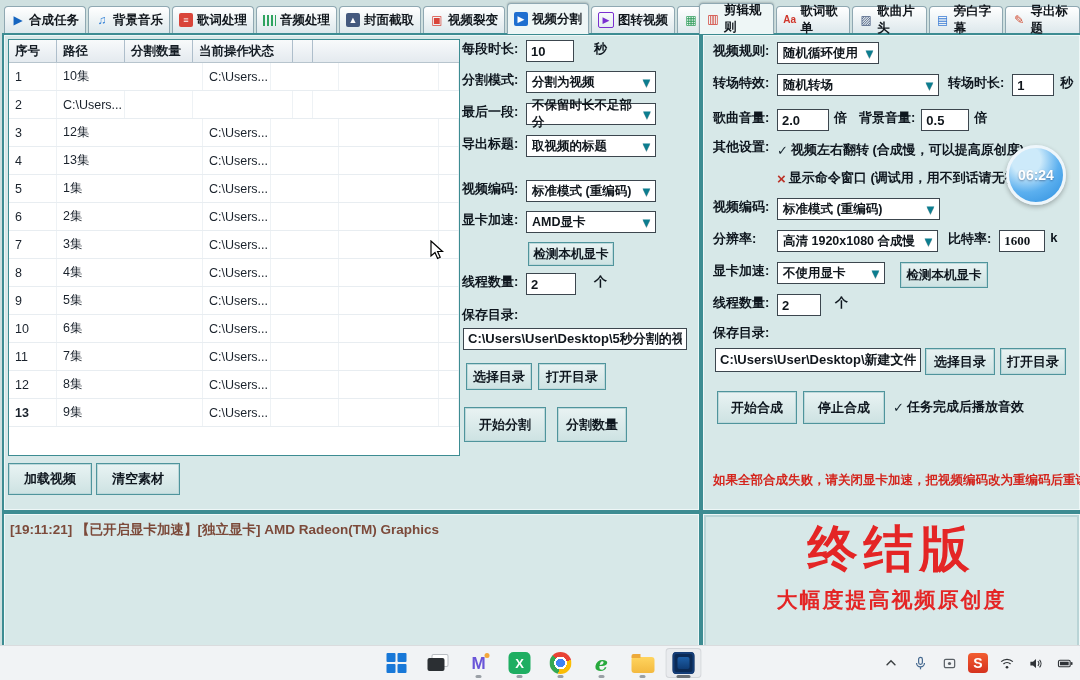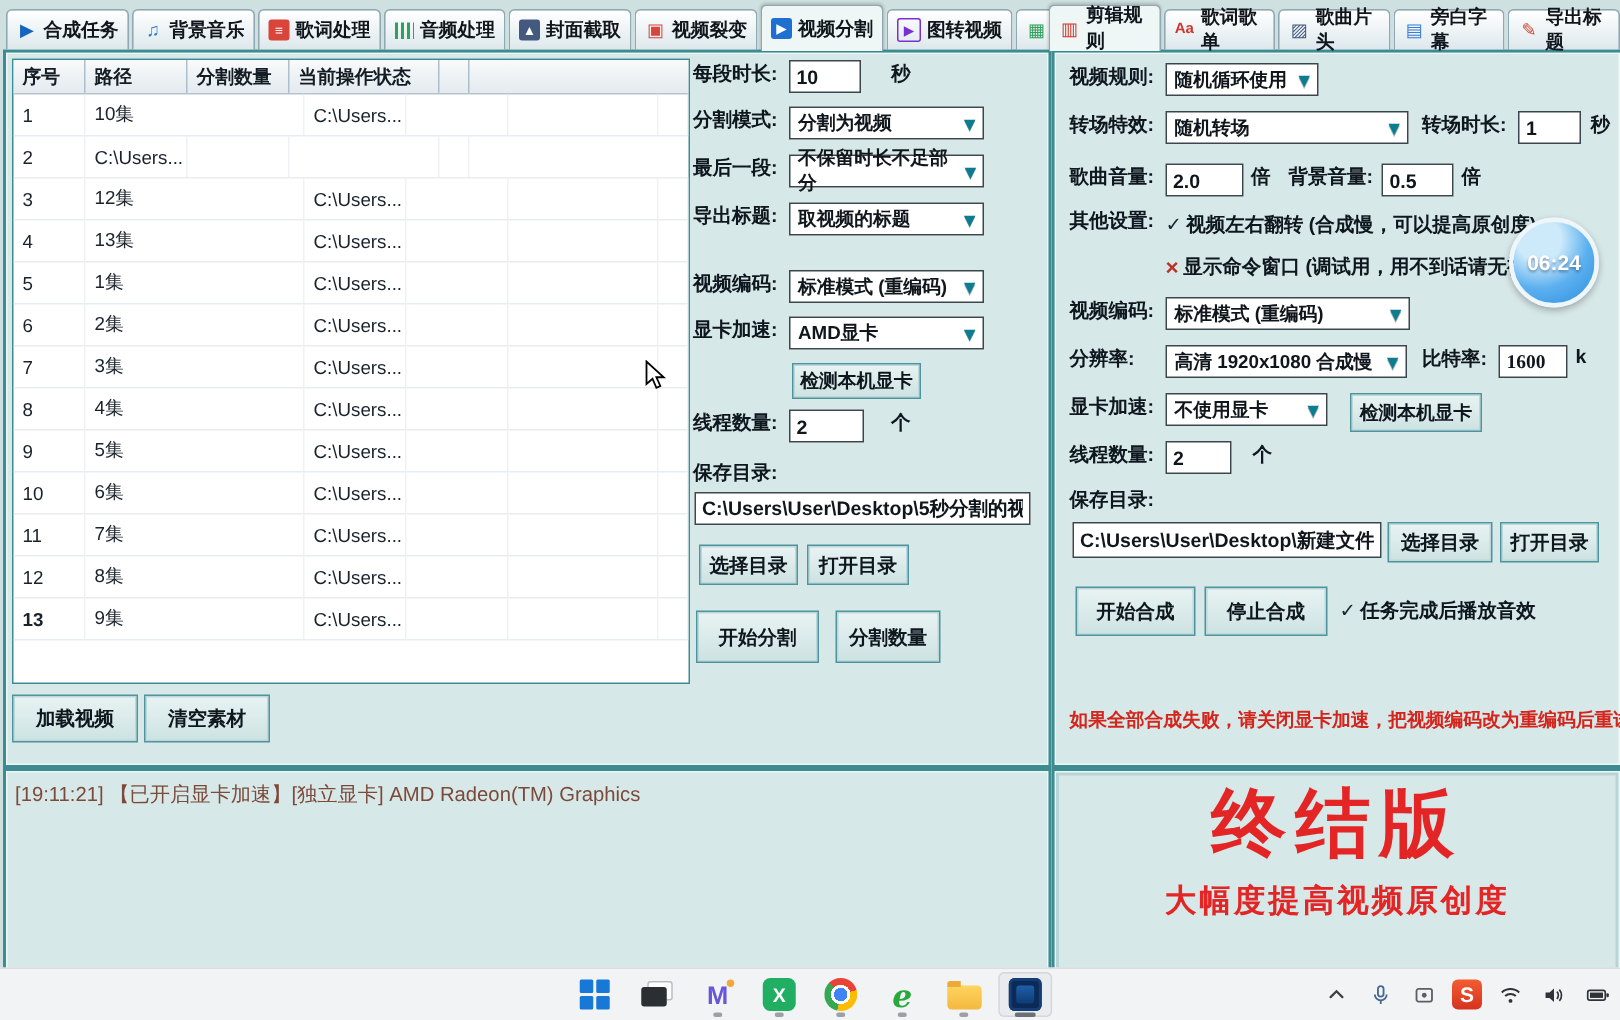--- a/index.html
+++ b/index.html
@@ -52,21 +52,21 @@
   .check{display:flex;align-items:center;font-size:13px;font-weight:700;color:#0e161e;}
   .ck{color:#15232d;margin-right:3px;font-size:13px;}
   .xk{color:#bb3328;margin-right:3px;font-size:15px;font-weight:900;line-height:1;}
   .warning{position:absolute;font-size:12.5px;font-weight:700;color:#d4251d;white-space:nowrap;}
   
   #timer-badge{position:absolute;left:303px;top:110px;width:54px;height:54px;border-radius:50%;
     background:radial-gradient(circle at 32% 22%,#cdeafa 0 26%,#5cb0ef 58%,#2d8ede 100%);
     border:3px solid #eef6fb;box-shadow:0 2px 5px rgba(0,0,0,.28);display:flex;align-items:center;
     justify-content:center;color:#fff;font-size:14px;font-weight:700;text-shadow:0 1px 2px rgba(0,20,60,.4);z-index:4;}
   
-  #log-line{position:absolute;left:6px;top:7px;font-size:13.5px;font-weight:400;color:#7c4a3a;}
+  #log-line{position:absolute;left:6px;top:7px;font-size:13.5px;font-weight:700;color:#7c4a3a;}
   #brand-title{position:absolute;left:0;right:0;top:2px;text-align:center;font-size:50px;
     font-weight:700;color:#e42525;letter-spacing:6px;}
   #brand-sub{position:absolute;left:0;right:0;top:72px;text-align:center;font-size:21px;
     font-weight:700;color:#e42525;letter-spacing:2px;}
   
   #taskbar{position:absolute;left:0;bottom:0;width:1080px;height:34px;background:#f1f3f5;
     border-top:1px solid #dadcde;}
   #tb-center{position:absolute;left:50%;top:0;transform:translateX(-50%);height:34px;
     display:flex;align-items:center;gap:5px;}
   #tb-tray{position:absolute;right:4px;top:0;height:34px;display:flex;align-items:center;gap:7px;}

